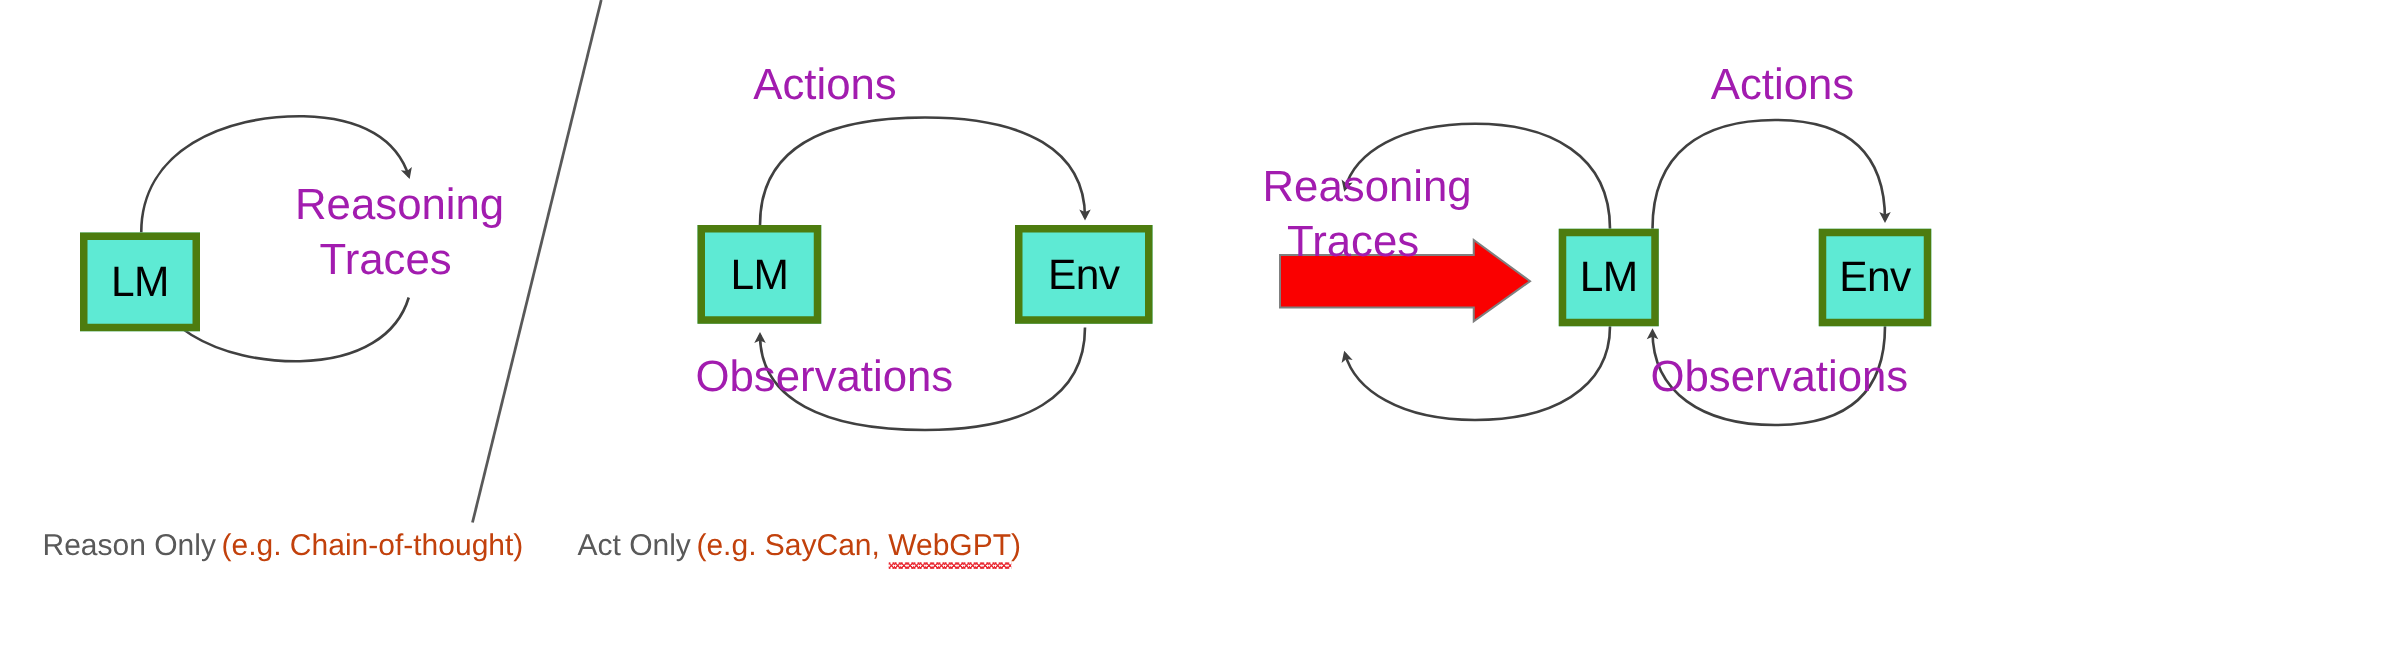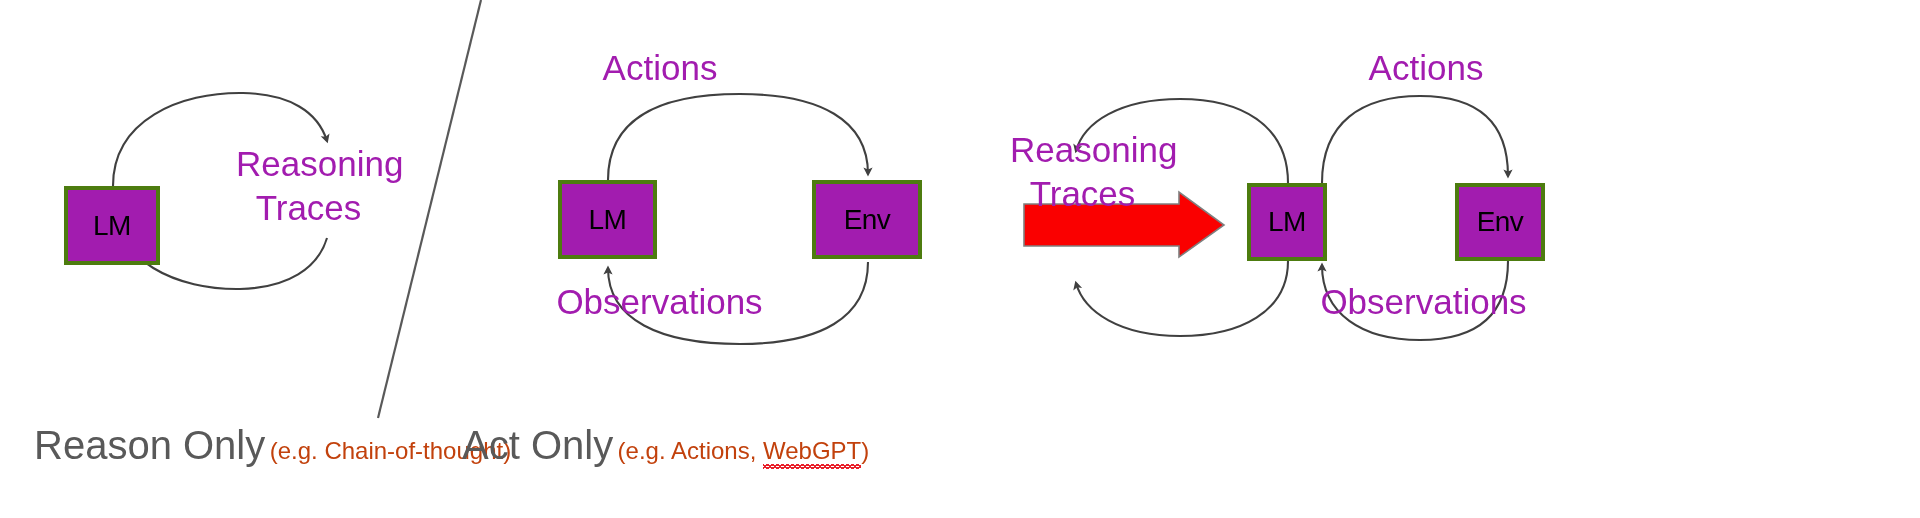--- a/index.html
+++ b/index.html
@@ -19,47 +19,47 @@
   .svg-layer {
     position: absolute;
     left: 0;
     top: 0;
     width: 1920px;
     height: 518px;
     pointer-events: none;
   }
   .node-box {
     position: absolute;
-    background: #a21caf;
-    border: 4px solid #4d7c0f;
+    background: #5eead4;
+    border: 6px solid #4d7c0f;
     box-sizing: border-box;
     display: flex;
     align-items: center;
     justify-content: center;
     color: #000000;
-    font-size: 28px;
+    font-size: 34px;
     line-height: 1;
     letter-spacing: -0.5px;
   }
   .edge-label {
     position: absolute;
     color: #a21caf;
     font-size: 35px;
     line-height: 1.26;
     white-space: nowrap;
     text-align: center;
   }
   .edge-label.two-line { white-space: normal; }
   .caption {
     position: absolute;
     white-space: nowrap;
     line-height: 1;
   }
   .caption-main {
-    font-size: 40px;
+    font-size: 24px;
     color: #595959;
   }
   .caption-sub {
     font-size: 24px;
     color: #c2410c;
   }
   .caption-react .caption-main {
     color: #9e1010;
     font-weight: bold;
     font-size: 30px;
@@ -149,21 +149,21 @@
   </div>
 
   <div class="node-box" style="left:812px; top:180px; width:110px; height:79px;">
     <span>Env</span>
   </div>
 
   <div class="edge-label" style="left:522px; top:280px; width:275px;">Observations</div>
 
   <div class="caption" style="left:462px; top:425px;">
     <span class="caption-main">Act Only</span>
-    <span class="caption-sub">(e.g. Actions, </span><span class="caption-sub spell-error">WebGPT</span><span class="caption-sub">)</span>
+    <span class="caption-sub">(e.g. SayCan, </span><span class="caption-sub spell-error">WebGPT</span><span class="caption-sub">)</span>
   </div>
 
   <div class="edge-label two-line" style="left:1010px; top:128px; width:145px;">
     <div>Reasoning</div>
     <div>Traces</div>
   </div>
 
   <div class="edge-label" style="left:1326px; top:46px; width:200px;">Actions</div>
 
   <div class="node-box" style="left:1247px; top:183px; width:80px; height:78px;">

